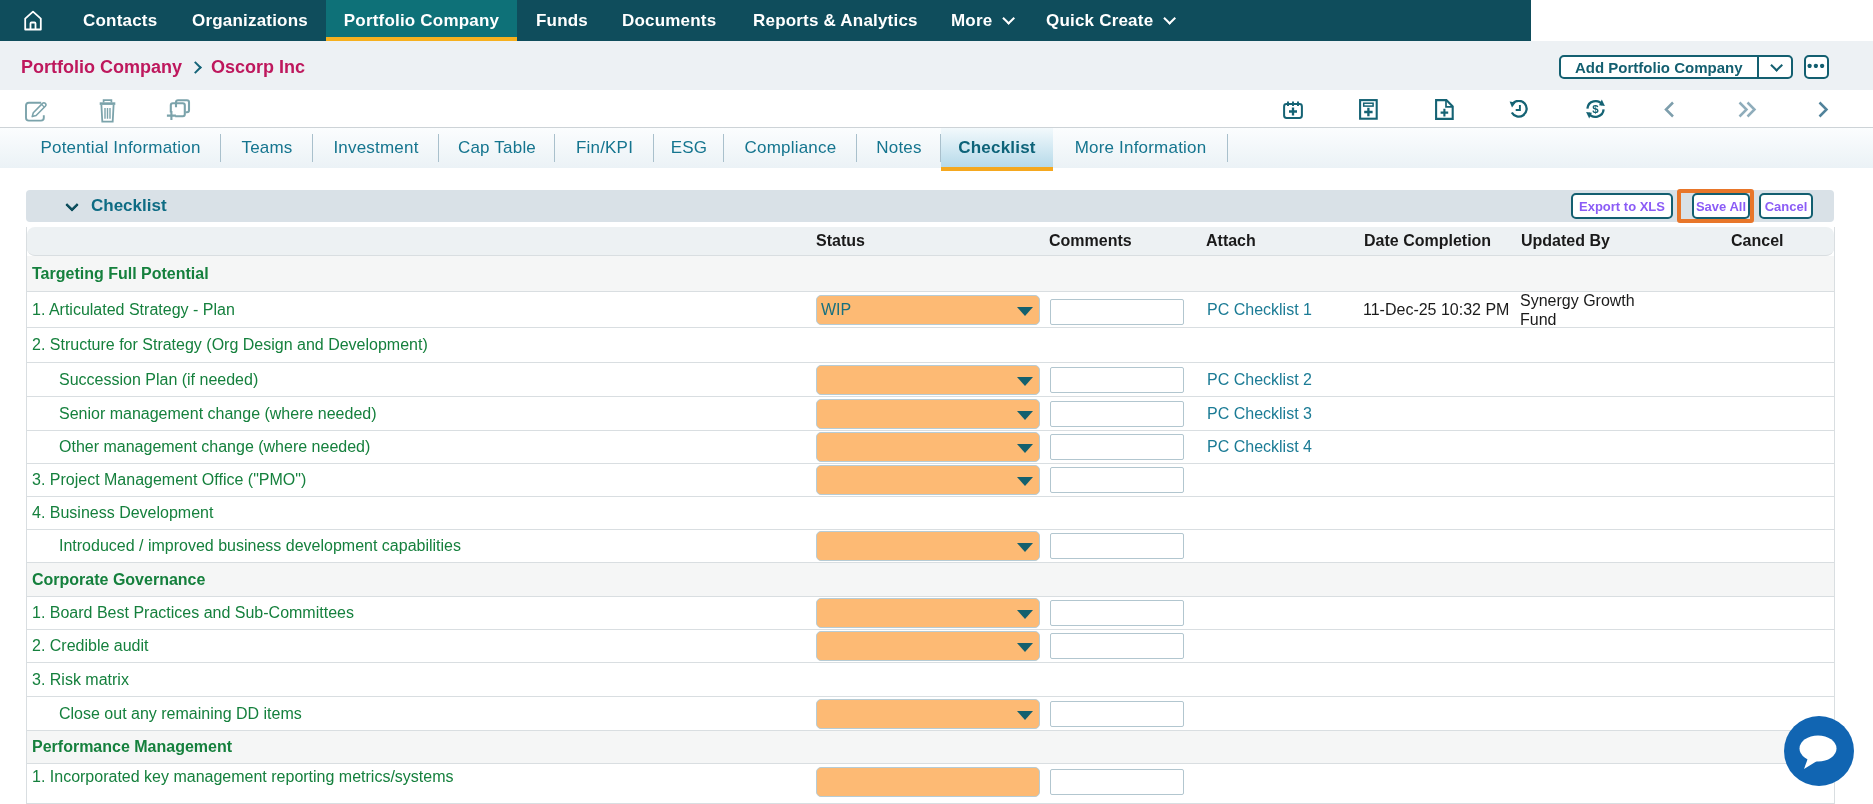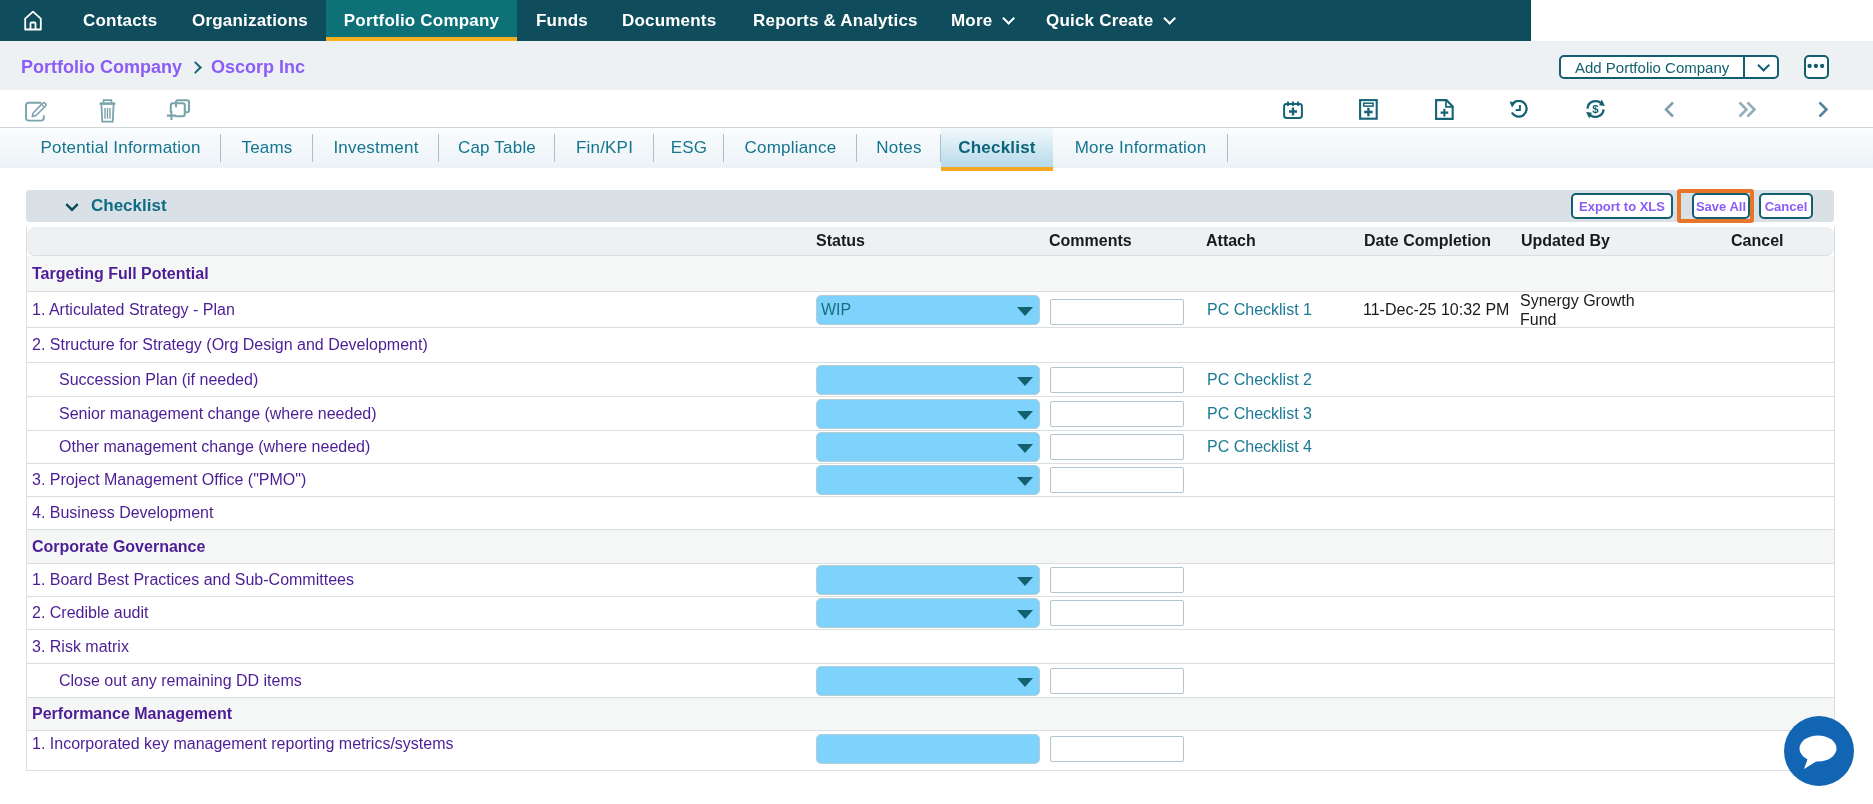--- a/index.html
+++ b/index.html
@@ -8,25 +8,25 @@
 .nav { position:absolute; left:0; top:0; width:1531px; height:41px; background:#0f4d5c;
   display:flex; align-items:stretch; }
 .homeic { position:absolute; left:24px; top:10px; }
 .navitem { position:absolute; top:0; height:41px; color:#fff; font-size:17px; font-weight:700; display:flex; align-items:center;
   padding:0 17px; letter-spacing:0.2px; }
 .navitem.active { background:#0e7178; }
 .navitem.active::after { content:""; position:absolute; left:0; right:0; bottom:0; height:4px; background:#f6b01e; }
 .cdn { display:inline-block; width:9px; height:9px; border-right:2.5px solid #fff; border-bottom:2.5px solid #fff;
   transform:rotate(45deg) translateY(-3px); margin-left:10px; }
 .crumbrow { position:absolute; left:0; top:41px; width:1873px; height:49px; background:#edf1f4; }
-.crumb { position:absolute; left:21px; top:16px; display:flex; align-items:center; font-size:18px; font-weight:700; color:#8b5cf6; }
+.crumb { position:absolute; left:21px; top:16px; display:flex; align-items:center; font-size:18px; font-weight:700; color:#be185d; }
 .crumbsep { display:inline-block; width:9px; height:9px; border-right:2.6px solid #156478; border-bottom:2.6px solid #156478; transform:rotate(-45deg); margin:0 11px 0 9px; }
 .addbtn { position:absolute; left:1559px; top:14px; height:24px; display:flex; border:2px solid #135f70;
   border-radius:5px; background:#fff; }
-.addbtn .t { padding:8px 14px; font-size:15px; font-weight:400; color:#135f70; display:flex; align-items:center; }
+.addbtn .t { padding:8px 14px; font-size:15px; font-weight:700; color:#135f70; display:flex; align-items:center; }
 .addbtn .c { width:34px; border-left:2px solid #135f70; display:flex; align-items:center; justify-content:center; }
 .dotbtn { position:absolute; left:1804px; top:14px; width:25px; height:24px; border:2px solid #135f70;
   border-radius:5px; background:#fff; color:#135f70; font-size:15px; font-weight:700; text-align:center; line-height:17px; letter-spacing:1px;}
 .toolrow { position:absolute; left:0; top:90px; width:1873px; height:38px; background:#fff; border-bottom:1px solid #cdd3d7; }
 .tico { position:absolute; }
 .tabrow { position:absolute; left:0; top:128px; width:1873px; height:40px; background:linear-gradient(#fbfdfe,#ebf2f6); display:flex; }
 .tab { position:absolute; top:0; height:40px; font-size:17px; letter-spacing:0.2px; color:#15758f; display:flex; align-items:center; justify-content:center; }
 .tab::after { content:""; position:absolute; right:0; top:6px; bottom:6px; width:1.5px; background:#a9c0cc; }
 .tab.active { font-weight:700; color:#0d6379; background:linear-gradient(#f2f9fc, #b5d9e9); }
 .tab.active::after { display:none; }
@@ -35,24 +35,24 @@
 .secbar .ttl { position:absolute; left:65px; top:6px; font-size:17px; font-weight:700; color:#0e6c84; }
 .chev { position:absolute; left:41px; top:10px; width:10px; height:10px; border-right:3px solid #0f4f5e; border-bottom:3px solid #0f4f5e; transform:rotate(45deg); border-radius:1px; }
 .btn { position:absolute; top:3px; height:26px; border:2px solid #135f70; border-radius:5px; background:#fff;
   color:#8b5cf6; font-size:13px; font-weight:700; display:flex; align-items:center; justify-content:center; }
 .savebox { position:absolute; left:1651px; top:-1px; width:77px; height:34px; border:4px solid #e8762a; border-radius:3px; }
 .tbl { position:absolute; left:26px; top:227px; width:1809px; border-left:1px solid #d9dee1; border-right:1px solid #d9dee1; }
 .thead { height:29px; background:#edf1f3; border-bottom:1px solid #d9dee1; position:relative;border-radius:8px; }
 .th { position:absolute; top:5px; font-size:16px; font-weight:700; color:#1a1a1a; }
 .row { position:relative; background:#fff; border-bottom:1px solid #d9dee1; }
 .row.grp { background:#f5f6f6; }
-.row .lbl { position:absolute; left:5px; top:50%; transform:translateY(-50%); font-size:16px; color:#4c1d95; white-space:nowrap; }
+.row .lbl { position:absolute; left:5px; top:50%; transform:translateY(-50%); font-size:16px; color:#15803d; white-space:nowrap; }
 .row.grp .lbl { font-weight:700; }
 .row .lbl.ind { left:32px; }
-.dd { position:absolute; left:789px; width:224px; height:30px; border:1px solid #b7ccd5; border-radius:5px; background:#7dd3fc; }
+.dd { position:absolute; left:789px; width:224px; height:30px; border:1px solid #b7ccd5; border-radius:5px; background:#fdba74; }
 .dd .tri { position:absolute; right:6px; top:11px; width:0; height:0; border-left:8px solid transparent; border-right:8px solid transparent; border-top:9px solid #14606e; }
 .dd .val { position:absolute; left:4px; top:5px; font-size:16px; color:#17707f; }
 .inp { position:absolute; left:1023px; width:134px; height:26px; border:1px solid #b2c6cf; border-radius:2px; background:#fff; }
 .lnk { position:absolute; left:1180px; top:50%; transform:translateY(-50%); font-size:16px; color:#1b7b95; }
 .dt { position:absolute; left:1336px; top:50%; transform:translateY(-50%); font-size:16px; color:#1a1a1a; }
 .upd { position:absolute; left:1493px; top:50%; transform:translateY(-50%); font-size:16px; color:#1a1a1a; line-height:19px; }
 .chat { position:absolute; left:1784px; top:716px; }
 svg.icon { display:block; }
 </style>
 </head>
@@ -214,20 +214,27 @@
   <div class="row" style="height:33px">
     <span class="lbl">3. Project Management Office ("PMO")</span>
     <div class="dd" style="top:1px">
         <span class="tri"></span>
       </div>
     <div class="inp" style="top:3px"></div>
   </div>
   <div class="row" style="height:33px">
       <span class="lbl">4. Business Development</span>
     </div>
+  <div class="row" style="height:33px">
+    <span class="lbl ind">Introduced / improved business development capabilities</span>
+    <div class="dd" style="top:1px">
+        <span class="tri"></span>
+      </div>
+    <div class="inp" style="top:3px"></div>
+  </div>
   <div class="row grp" style="height:34px">
       <span class="lbl">Corporate Governance</span>
     </div>
   <div class="row" style="height:33px">
     <span class="lbl">1. Board Best Practices and Sub-Committees</span>
     <div class="dd" style="top:1px">
         <span class="tri"></span>
       </div>
     <div class="inp" style="top:3px"></div>
   </div>

